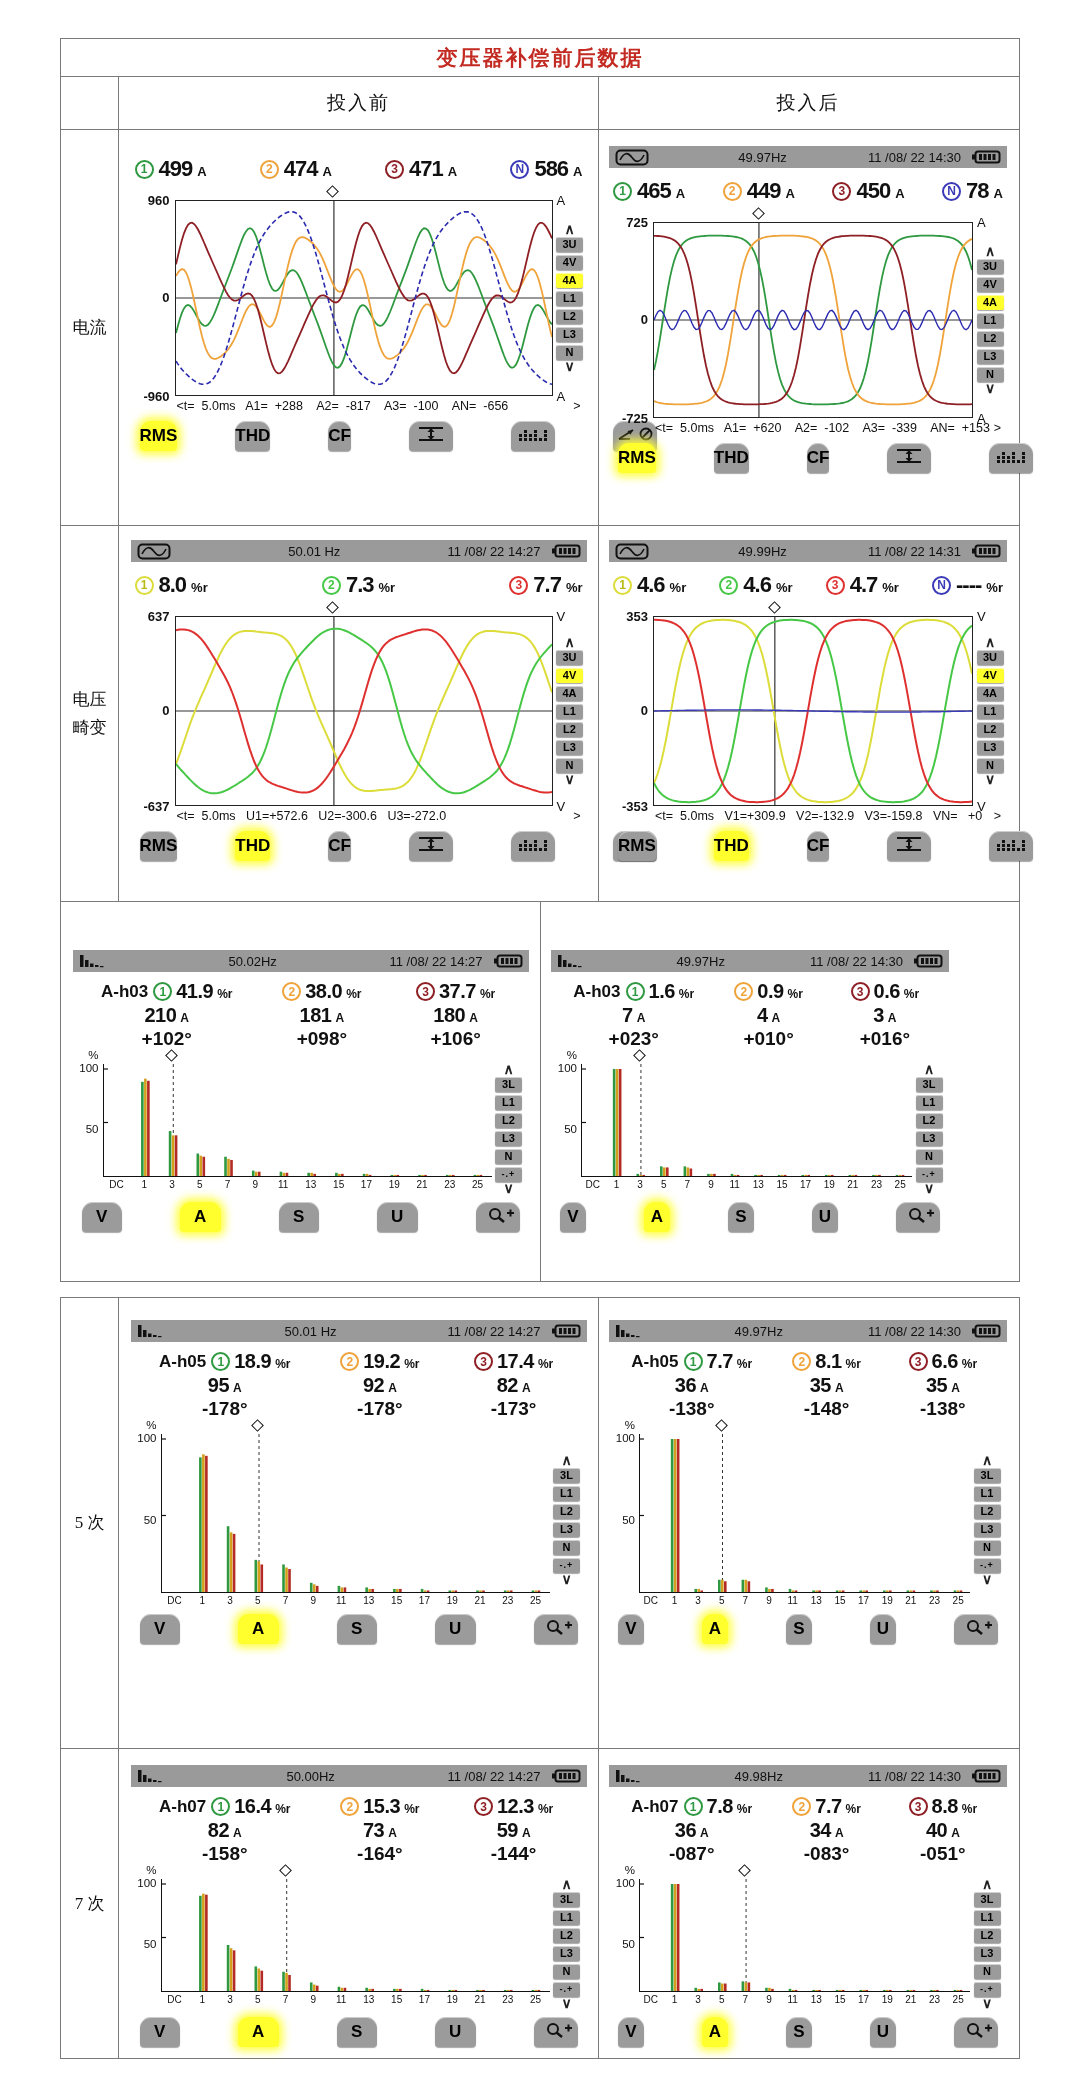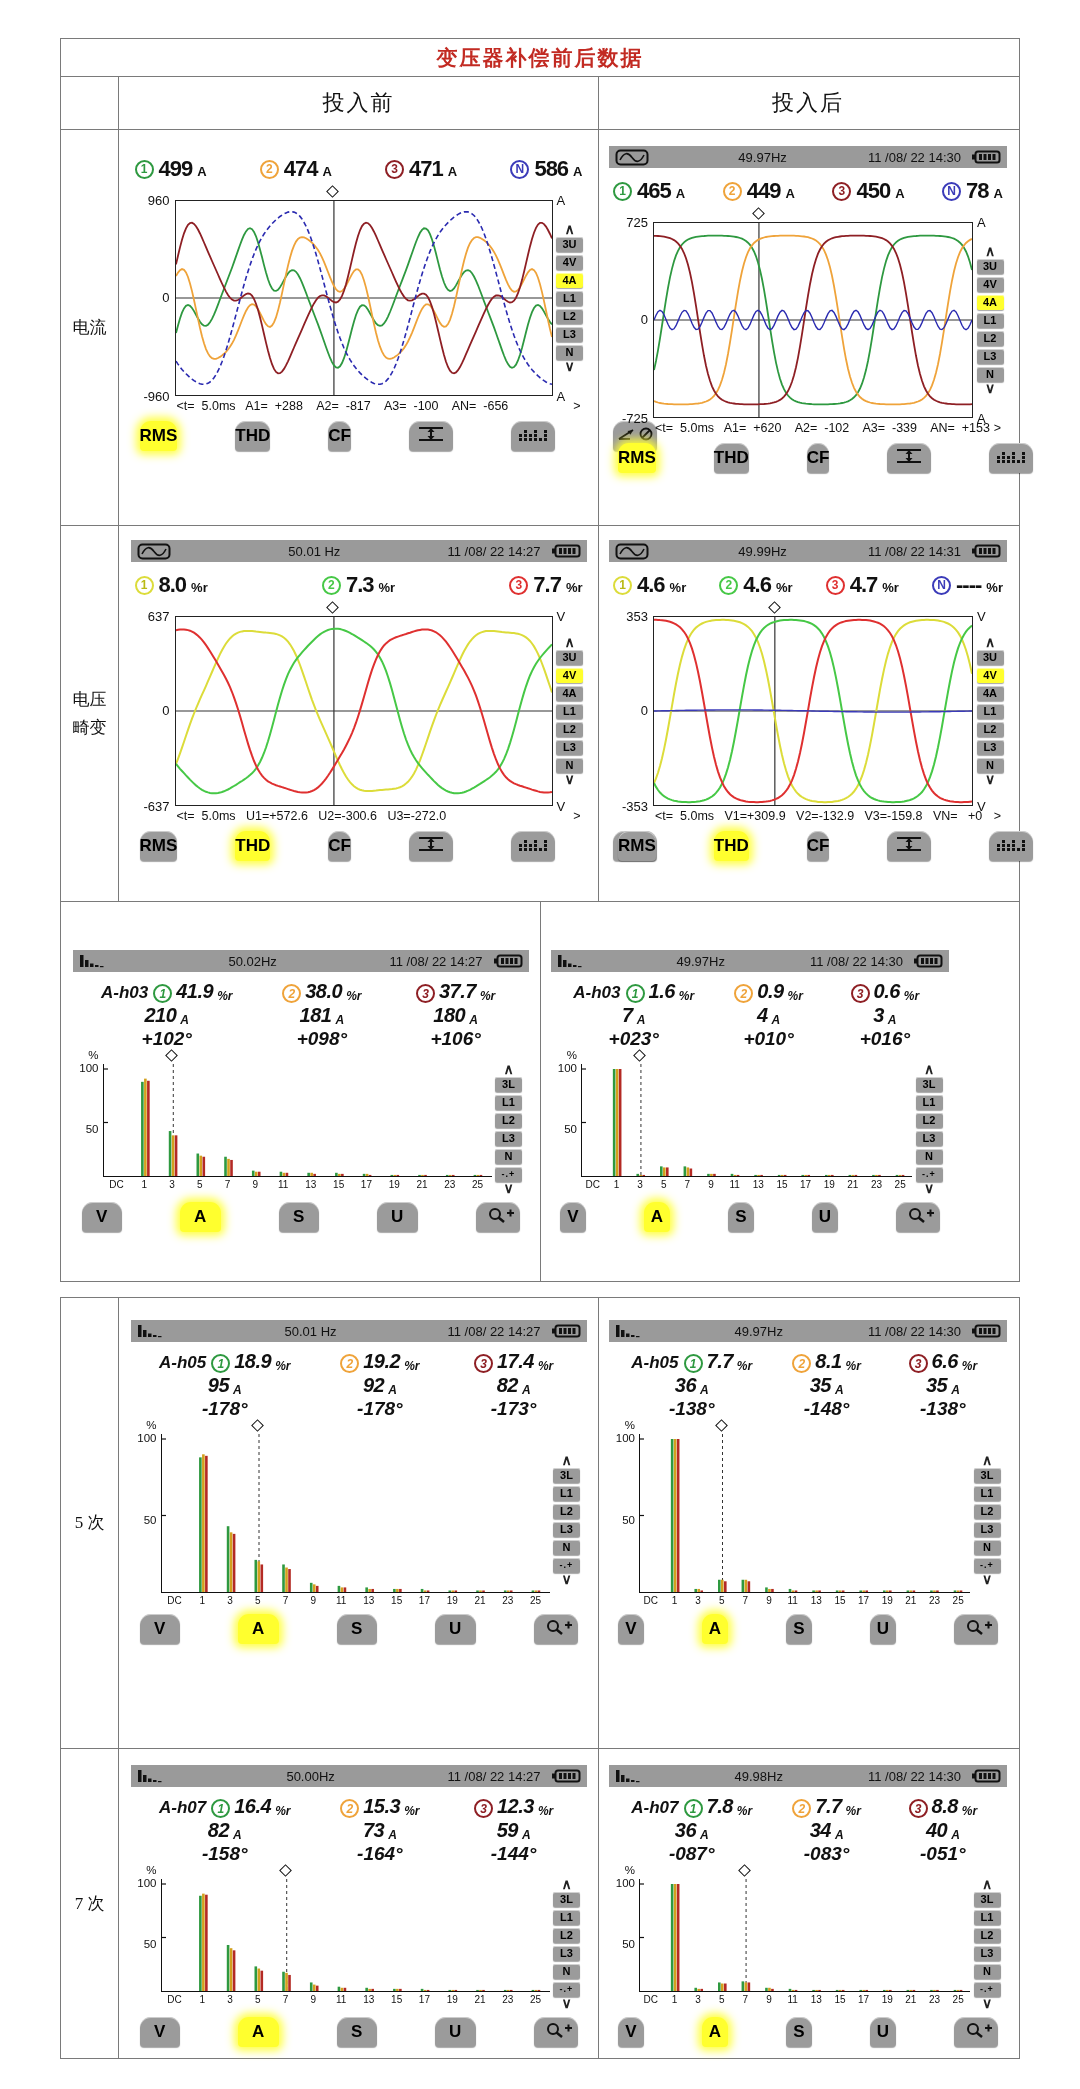--- a/index.html
+++ b/index.html
@@ -5,21 +5,21 @@
   html,body{margin:0;padding:0;background:#fff;}
   .page{position:relative;width:1080px;height:2089px;background:#fff;font-family:"Liberation Sans",sans-serif;color:#111;}
   .tbl{position:absolute;left:60px;width:960px;border:1px solid #7a7a7a;box-sizing:border-box;background:#fff;}
   .t1{top:38px;}
   .t2{top:1297px;}
   .trow{display:flex;border-top:1px solid #7a7a7a;box-sizing:border-box;}
   .trow:first-child{border-top:none;}
   .trow.title{height:37px;align-items:center;justify-content:center;}
   .title span{color:#c22a22;font-family:"Liberation Serif",serif;font-size:21px;letter-spacing:2px;font-weight:600;}
   .thead{height:53px;}
-  .thead .hcellt{display:flex;align-items:center;justify-content:center;font-family:"Liberation Serif",serif;font-size:22px;letter-spacing:2px;}
+  .thead .hcellt{display:flex;align-items:center;justify-content:center;font-family:"Liberation Serif",serif;font-size:19px;letter-spacing:2px;}
   .labelcell{width:58px;border-right:1px solid #7a7a7a;display:flex;align-items:center;justify-content:center;
     font-family:"Liberation Serif",serif;font-size:17px;text-align:center;white-space:pre-line;line-height:1.6;box-sizing:border-box;}
   .dcell{box-sizing:border-box;display:flex;justify-content:center;align-items:flex-start;}
   .col-a{width:480px;border-right:1px solid #7a7a7a;}
   .col-b{width:418px;}
   .r1{height:396px;} .r2{height:376px;} .r3{height:380px;} .r4{height:450px;} .r5{height:310px;}
   .col-a .screen{width:456px;} .col-b .screen{width:398px;}
   .r1 .screen{margin-top:16px;} .r2 .screen{margin-top:14px;} .r3 .screen{margin-top:48px;}
   .r4 .screen{margin-top:22px;} .r5 .screen{margin-top:16px;}
 
@@ -34,21 +34,21 @@
   .values{display:flex;justify-content:space-between;align-items:center;margin:10px 4px 0 4px;}
   .vitem{display:flex;align-items:center;gap:5px;}
   .cnum{width:19px;height:19px;border-radius:50%;border:2px solid;box-sizing:border-box;font-size:12px;font-weight:bold;
         display:flex;align-items:center;justify-content:center;background:#fff;}
   .vval{font-size:22px;font-weight:bold;letter-spacing:-1px;}
   .vunit{font-size:13px;font-weight:bold;align-self:center;margin-top:4px;}
 
   
   .plotzone{display:flex;margin-top:18px;}
   .yl{width:44px;position:relative;font-size:13px;}
-  .yl span{position:absolute;right:5px;}
+  .yl span{position:absolute;right:5px;font-weight:bold;}
   .ymax{top:-7px;} .yzero{top:calc(50% - 8px);} .ymin{bottom:-8px;}
   .plotcol{position:relative;}
   .plot{position:relative;border:1.4px solid #222;background:#fff;}
   .r1 .plot{height:194px;} .r2 .plot{height:188px;}
   .col-a .plot{width:376px;} .col-b .plot{width:318px;}
   .dmark{position:absolute;width:7px;height:7px;border:1.3px solid #111;background:#fff;transform:rotate(45deg);top:-13px;margin-left:-5px;z-index:2;}
   .rightcol{width:34px;position:relative;display:flex;flex-direction:column;align-items:center;justify-content:center;}
   .runit{position:absolute;left:4px;font-size:13px;}
   .runit.top{top:-7px;} .runit.bot{bottom:-8px;}
   .sidebar{display:flex;flex-direction:column;align-items:center;}
@@ -61,21 +61,21 @@
   .footer .tail{margin-left:auto;}
 
   
   .btnrow{display:flex;margin:8px 2px 0 2px;gap:44px;}
   .skey{height:30px;flex:1;margin:0 7px;background:#9b9b9b;border-radius:11px 11px 4px 4px;display:flex;align-items:center;justify-content:center;
         font-weight:bold;font-size:17px;color:#000;box-shadow:inset 0 1px 0 rgba(255,255,255,.5),0 1px 1px rgba(0,0,0,.35);}
   .skey.act{background:#ffff2e;box-shadow:0 0 9px 4px rgba(255,255,50,.9);}
 
   
   .hvals{display:grid;grid-template-columns:1.32fr 1fr 1fr;row-gap:1px;margin:8px 6px 0 6px;}
-  .hc{display:flex;align-items:flex-end;justify-content:center;gap:4px;font-style:italic;}
+  .hc{display:flex;align-items:center;justify-content:center;gap:4px;}
   .hlabel{font-size:17px;font-weight:bold;margin-right:1px;}
   .hpct,.hamp{font-size:20px;font-weight:bold;letter-spacing:-0.5px;}
   .hunit{font-size:12px;font-weight:bold;margin-top:4px;}
   .hang{font-size:19px;font-weight:bold;}
   .hchartzone{display:flex;margin-top:14px;}
   .hyl{width:30px;position:relative;font-size:11.5px;}
   .hyl span{position:absolute;right:4px;}
   .hpctlab{top:-15px;} .h100{top:-2px;} .h50{top:calc(50% - 6px);}
   .hplotcol{position:relative;}
   .hplot{position:relative;border-left:1.4px solid #111;border-bottom:1.4px solid #111;background:#fff;}

